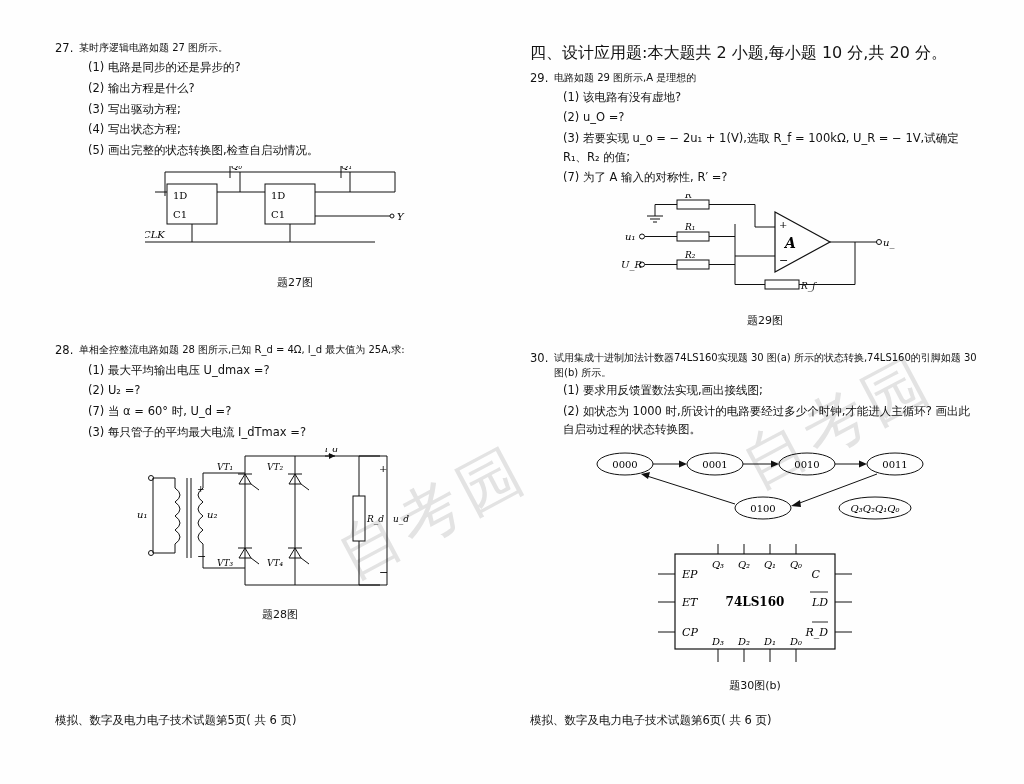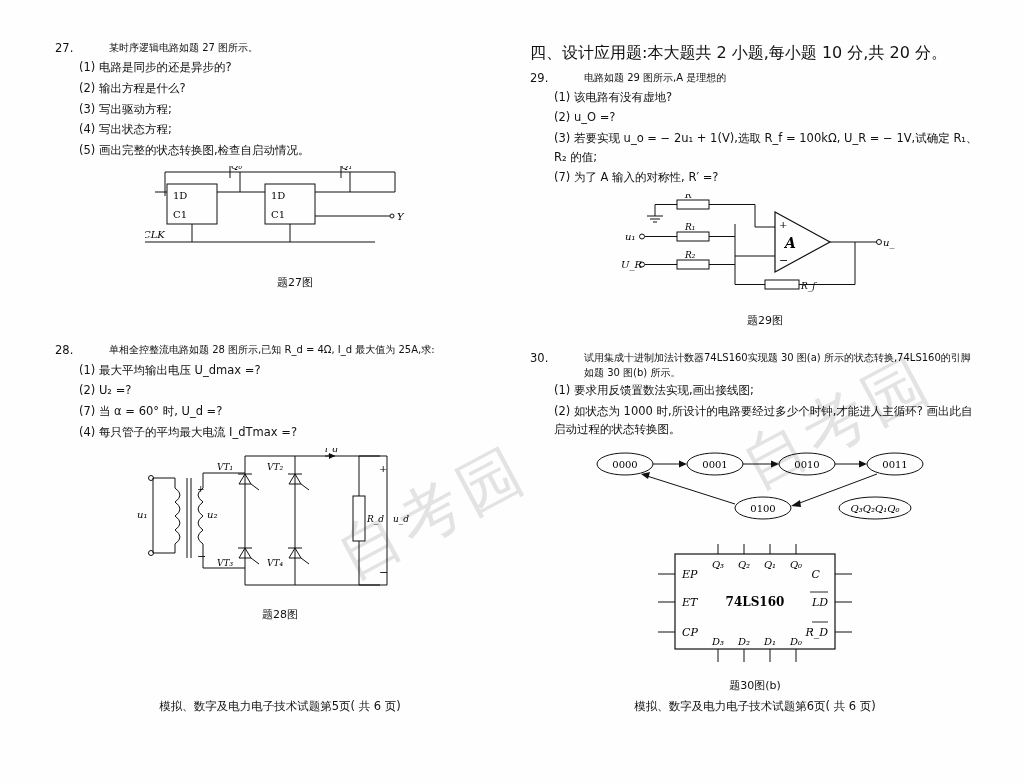--- a/index.html
+++ b/index.html
@@ -33,54 +33,54 @@
 
   .q {
     position: relative;
     margin-bottom: 6px;
   }
   .q-head {
     font-size: 11.5px;
     line-height: 1.5;
     display: flex;
     align-items: flex-start;
-    gap: 30px;
   }
   .q-num {
     width: 24px;
     flex: 0 0 24px;
     font-size: 11.5px;
   }
   .q-text {
     flex: 1 1 auto;
     font-size: 10px;
   }
   .sub {
     font-size: 11.5px;
     line-height: 1.62;
     margin-left: 24px;
   }
   .sub div {
     padding: 1px 0;
+    margin-left: 9px;
   }
   .sec-head {
     font-size: 16px;
     line-height: 1.6;
     margin-bottom: 4px;
   }
   .fig-cap {
     font-size: 11px;
     text-align: center;
     margin-top: 14px;
   }
   .footer {
     position: absolute;
-    bottom: 70px;
+    bottom: 56px;
     font-size: 11.5px;
-    text-align: center;
+    text-align: left;
     width: 450px;
   }
   .footer-left { left: 55px; }
   .footer-right { left: 530px; }
 
   
   .watermark {
     position: absolute;
     font-family: "DejaVu Serif", "Liberation Serif", serif;
     color: rgba(120,120,120,0.20);
@@ -166,21 +166,21 @@
 
     <div class="q" style="margin-top:52px;">
       <div class="q-head">
         <span class="q-num">28.</span>
         <span class="q-text">单相全控整流电路如题 28 图所示,已知 R_d = 4Ω, I_d 最大值为 25A,求:</span>
       </div>
       <div class="sub">
         <div>(1) 最大平均输出电压 U_dmax =?</div>
         <div>(2) U₂ =?</div>
         <div>(7) 当 α = 60° 时, U_d =?</div>
-        <div>(4) 每只管子的平均最大电流 I_dTmax =?</div>
+        <div>(3) 每只管子的平均最大电流 I_dTmax =?</div>
       </div>
 
       <div class="fig figwrap">
         <svg width="290" height="145" viewBox="0 0 290 145">
 
           <line x1="18" y1="30" x2="18" y2="105" stroke="#111" stroke-width="1"></line>
           <path d="M40 40 q10 7 0 14 q10 7 0 14 q10 7 0 14 q10 7 0 14" fill="none" stroke="#111" stroke-width="1"></path>
           <line x1="18" y1="30" x2="40" y2="30" stroke="#111" stroke-width="1"></line>
           <line x1="40" y1="30" x2="40" y2="40" stroke="#111" stroke-width="1"></line>
           <line x1="18" y1="105" x2="40" y2="105" stroke="#111" stroke-width="1"></line>

